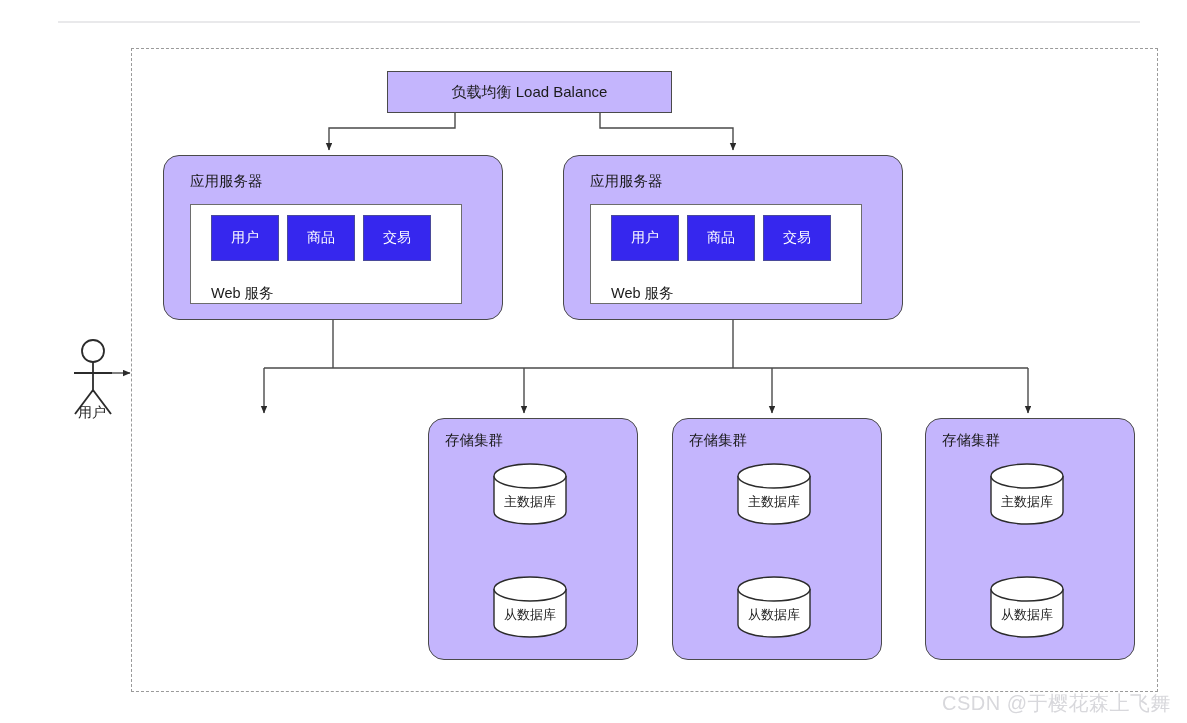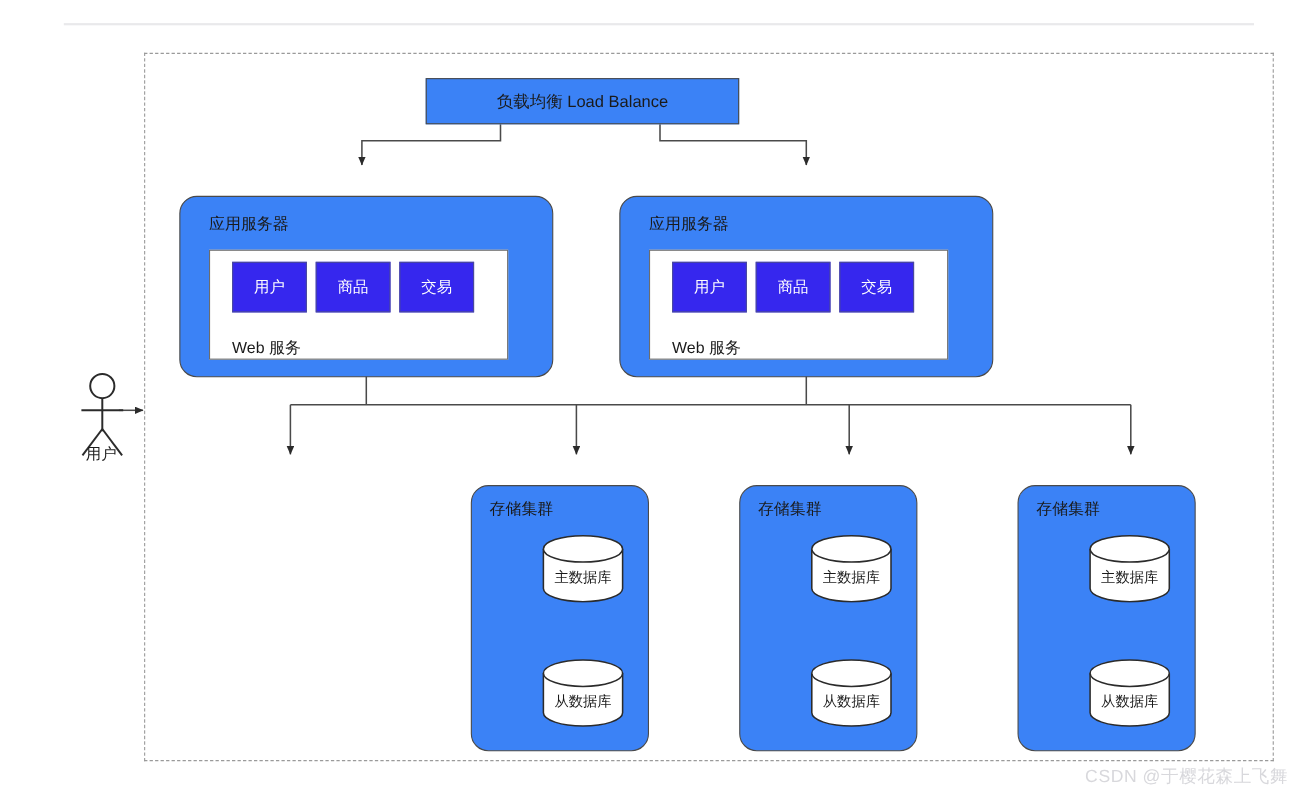--- a/index.html
+++ b/index.html
@@ -43,26 +43,25 @@
     height: 644px;
     border: 1.5px dashed #9a9a9a;
     box-sizing: border-box;
     background: transparent;
   }
 
   
   .node {
     position: absolute;
     box-sizing: border-box;
-    background: #3b82f6;
+    background: #c4b5fd;
     border: 1.4px solid #4a4a4a;
   }
   .node.rounded {
     border-radius: 16px;
-    margin-top: 23px;
   }
   .node-title {
     position: absolute;
     font-size: 14.5px;
     line-height: 1;
     white-space: nowrap;
     color: #1a1a1a;
   }
 
   
@@ -131,21 +130,21 @@
   
   .cache-server {
     left: 163px;
     top: 418px;
     width: 202px;
     height: 142px;
   }
   .cache-server .node-title { left: 16px; top: 14px; }
 
   .storage {
-    width: 162px;
+    width: 210px;
     height: 242px;
     top: 418px;
   }
   .storage.s1 { left: 428px; }
   .storage.s2 { left: 672px; }
   .storage.s3 { left: 925px; }
   .storage .node-title { left: 16px; top: 14px; }
 
   
   .cyl {
@@ -187,21 +186,21 @@
     width: 64px;
     text-align: center;
     font-size: 14px;
   }
 
   
   .watermark {
     position: absolute;
     right: 16px;
     bottom: 6px;
-    font-size: 16px;
+    font-size: 20px;
     color: #d8d8dc;
     letter-spacing: 0.5px;
     white-space: nowrap;
     user-select: none;
   }
 
   
   .wires {
     position: absolute;
     left: 0; top: 0;

